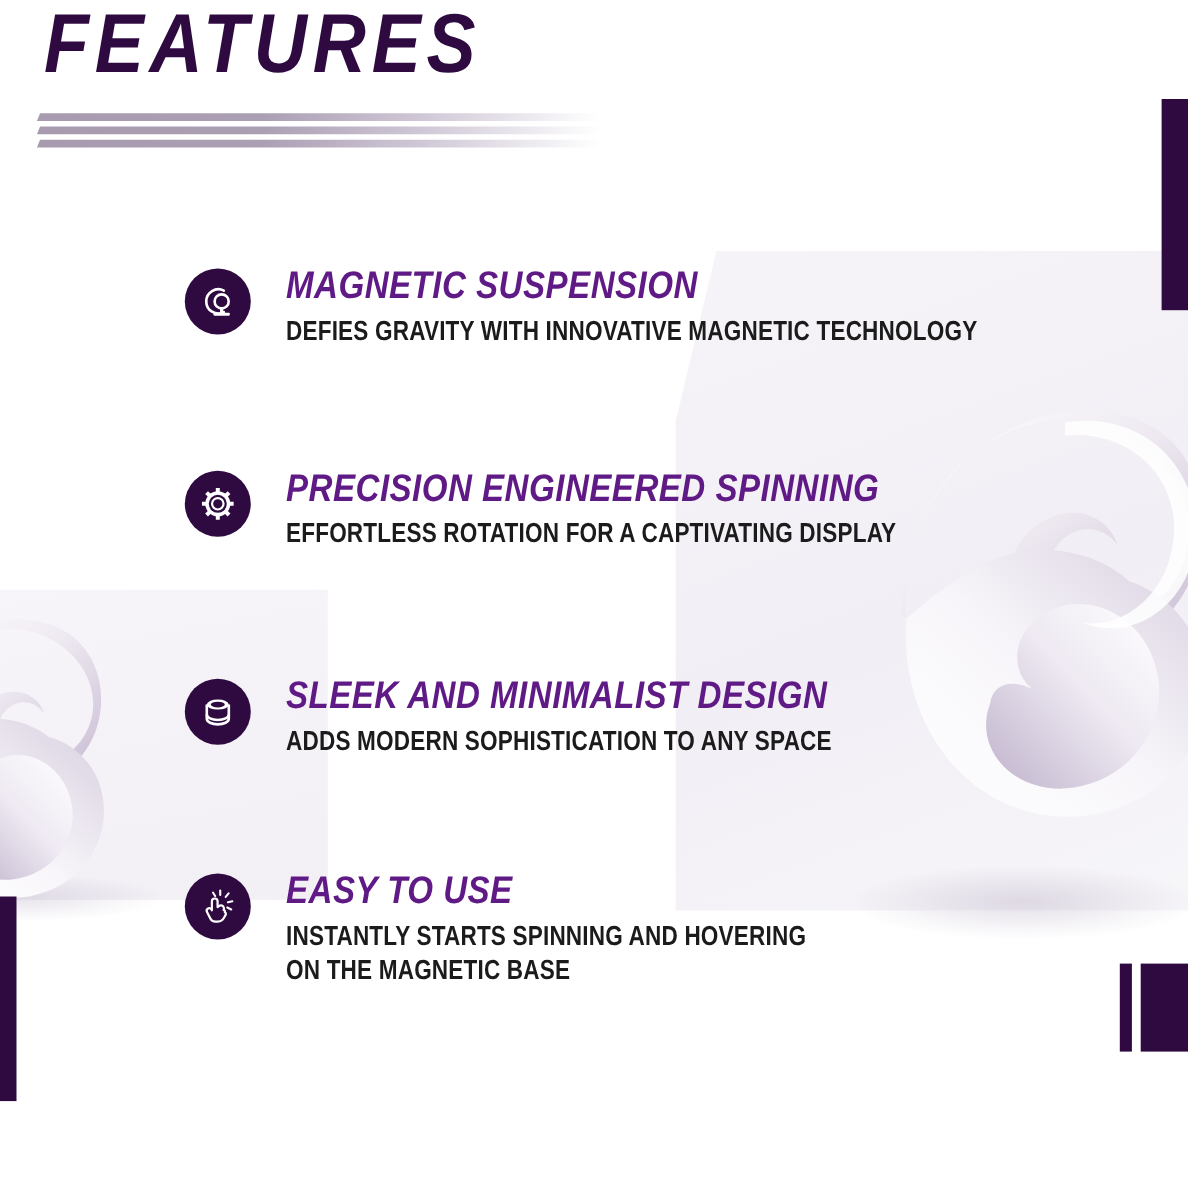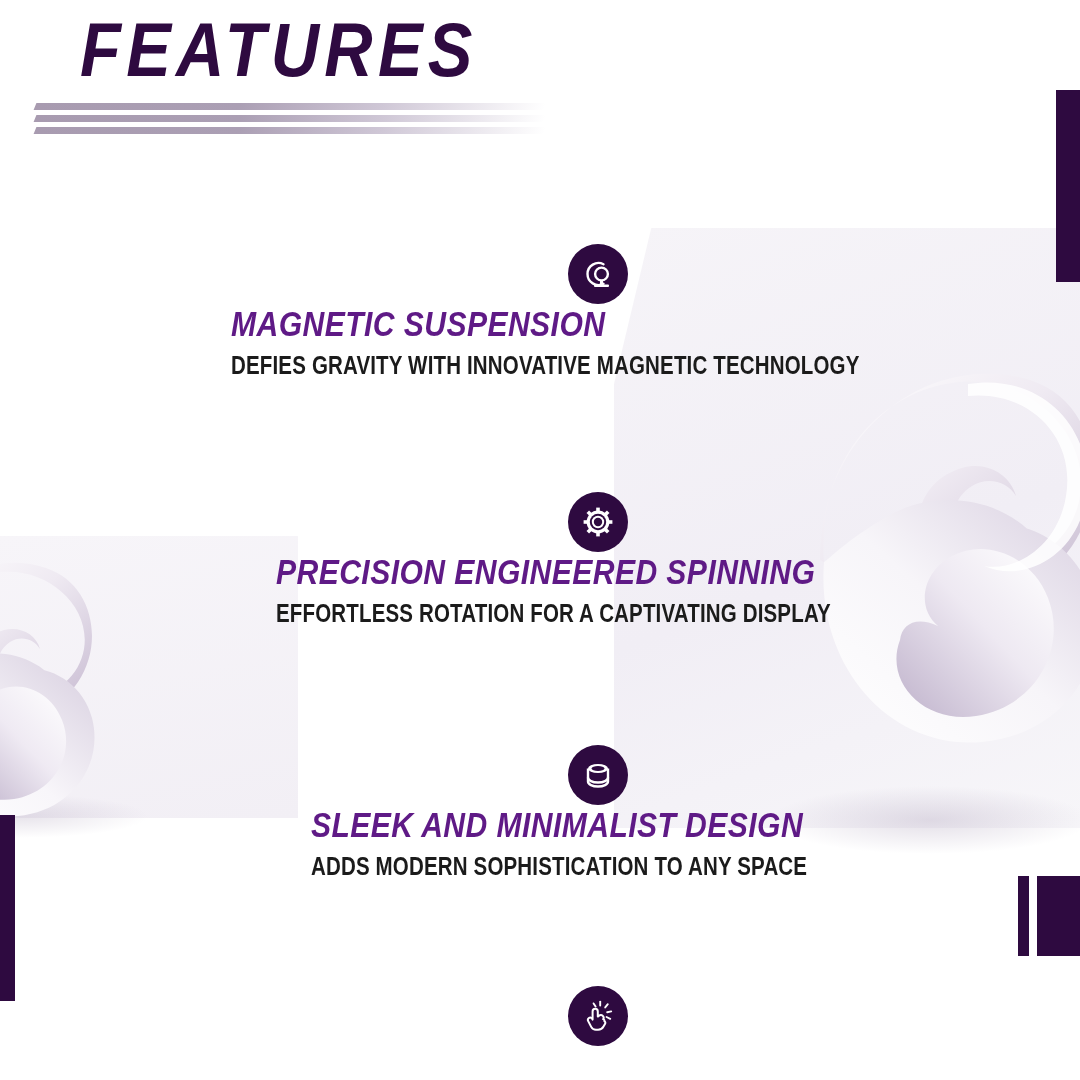--- a/index.html
+++ b/index.html
@@ -27,21 +27,21 @@
   .torus svg{display:block;}
 
   
   .bar{position:absolute;background:#2e0a40;}
   .bar-tr{left:1056px;top:90px;width:24px;height:192px;}
   .bar-bl{left:0px;top:815px;width:15px;height:186px;}
   .bar-br-thin{left:1018px;top:876px;width:11px;height:80px;}
   .bar-br-wide{left:1037px;top:876px;width:43px;height:80px;}
 
   
-  .header{position:absolute;left:40px;top:12px;margin-left:40px;}
+  .header{position:absolute;left:40px;top:2px;}
   .title{
     font-family:"Liberation Sans", sans-serif;
     font-weight:700;font-style:italic;
     font-size:76px;line-height:76px;
     letter-spacing:6px;
     color:#2e0a40;
     transform:scaleX(.88);
     transform-origin:left center;
     white-space:nowrap;
     margin:0;
@@ -51,21 +51,21 @@
     position:absolute;left:0;width:510px;height:7px;
     background:linear-gradient(90deg,#a89bb0 0%,#ab9fb4 40%,#cfc7d6 68%,#ffffff 100%);
     transform:skewX(-22deg);transform-origin:left center;
   }
   .rule.r1{top:0px;}
   .rule.r2{top:12px;}
   .rule.r3{top:24px;}
 
   
   .features{position:absolute;left:168px;top:240px;width:860px;}
-  .feature{position:relative;display:flex;align-items:center;flex-direction:column;}
+  .feature{position:relative;display:flex;align-items:flex-start;}
   .feature.f1{margin-top:0px;}
   .feature.f2{margin-top:112px;}
   .feature.f3{margin-top:107px;}
   .feature.f4{margin-top:100px;}
 
   .icon-badge{
     flex:0 0 auto;
     width:60px;height:60px;border-radius:50%;
     background:#2e0a40;
     display:flex;align-items:center;justify-content:center;
@@ -280,16 +280,21 @@
           <path d="M12.6 13.4 c0 -1.5 1.2 -2.6 2.6 -2.6 1.4 0 2.6 1.1 2.6 2.6 v5.2
                    l1.2 -0.9 c1.3 -1 3.1 -0.8 4 0.4 l0.2 0.3
                    c0.6 0.8 0.6 1.9 0 2.7
                    c0.9 0.3 1.4 1.2 1.2 2.1
                    c0.9 0.5 1.2 1.6 0.7 2.5
                    l-1.6 2.9 c-1.1 2 -3.2 3.2 -5.4 3.2 h-2.2
                    c-2.0 0 -3.8 -1.1 -4.7 -2.9 l-3.0 -5.8
                    c-0.6 -1.2 -0.2 -2.6 0.9 -3.2 1.1 -0.6 2.5 -0.2 3.1 0.9 l0.4 0.8 z" fill="#2e0a40" stroke="#ffffff" stroke-width="2" stroke-linejoin="round"></path>
         </svg>
       </div>
+      <div class="feature-text">
+        <div class="feature-title">EASY TO USE</div>
+        <div class="feature-desc">INSTANTLY STARTS SPINNING AND HOVERING
+ON THE MAGNETIC BASE</div>
+      </div>
     </div>
 
   </div>
 </div>
 
 </body></html>

